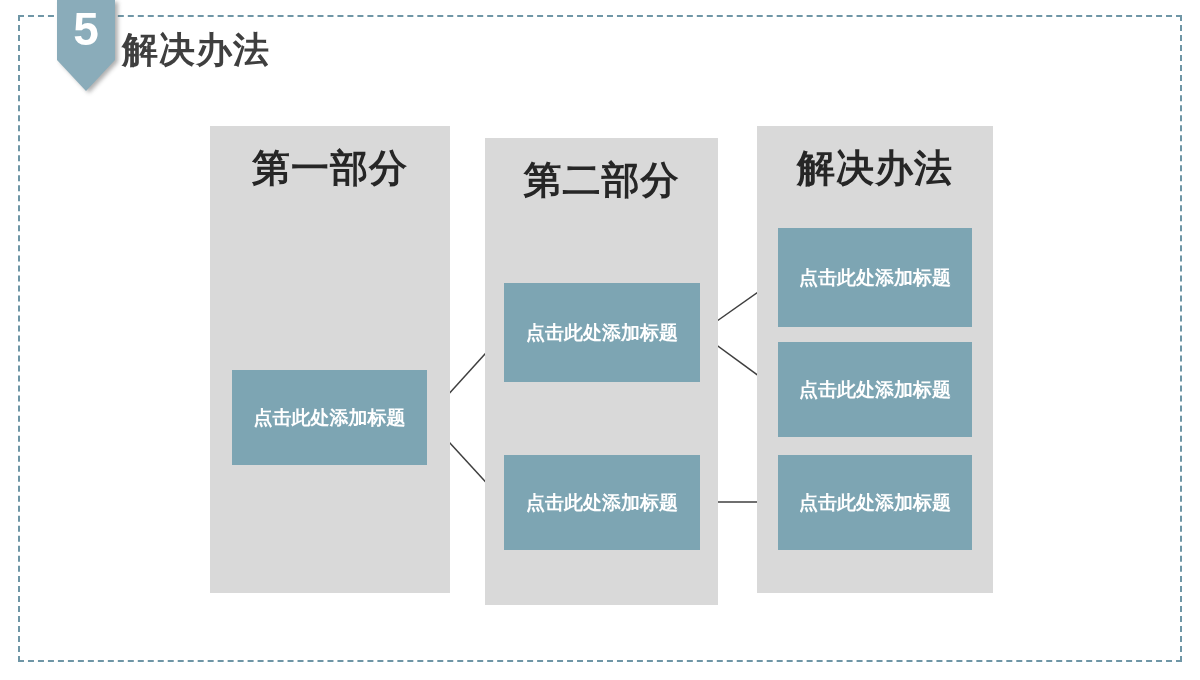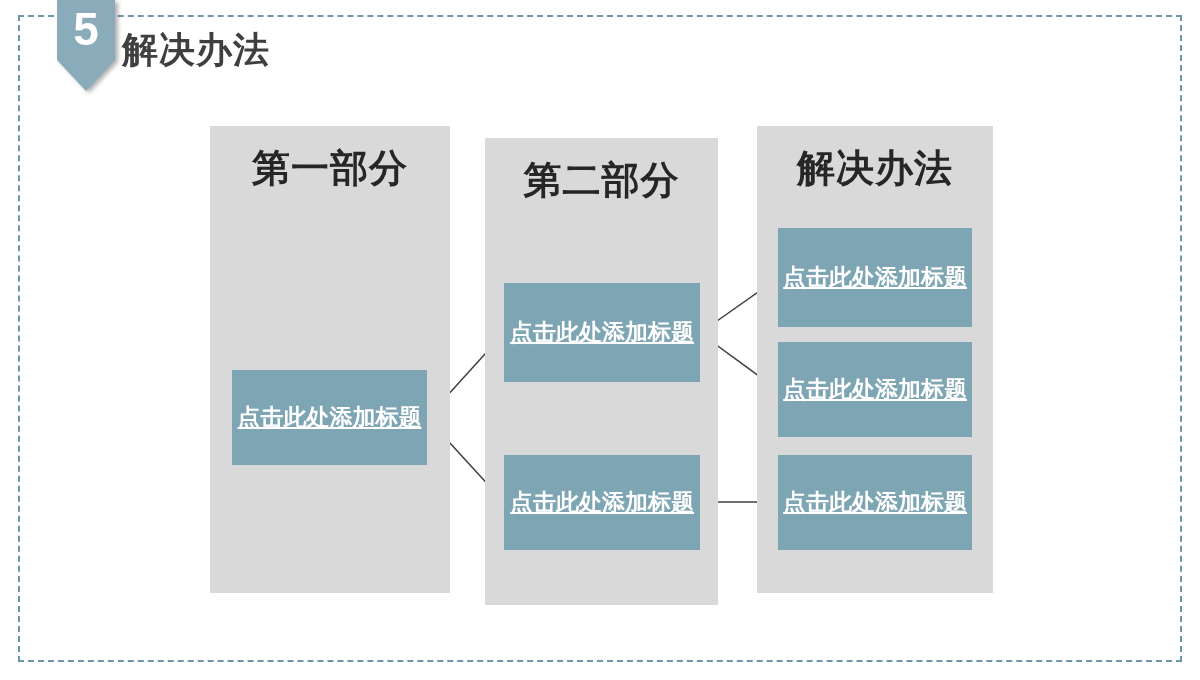--- a/index.html
+++ b/index.html
@@ -72,29 +72,28 @@
     padding-top: 17px;
     font-size: 38px;
     font-weight: bold;
     color: #262626;
     letter-spacing: 1px;
   }
   .node-box {
     position: absolute;
     background: #7da5b3;
     color: #ffffff;
-    font-size: 23px;
+    font-size: 19px;
     font-weight: bold;
     display: flex;
     align-items: center;
     justify-content: center;
     text-align: center;
     white-space: nowrap;
     cursor: pointer;
-    text-decoration: underline;
   }
   .box-1 { left: 232px; top: 370px; width: 195px; height: 95px; }
   .box-2 { left: 504px; top: 283px; width: 196px; height: 99px; }
   .box-3 { left: 504px; top: 455px; width: 196px; height: 95px; }
   .box-4 { left: 778px; top: 228px; width: 194px; height: 99px; }
   .box-5 { left: 778px; top: 342px; width: 194px; height: 95px; }
   .box-6 { left: 778px; top: 455px; width: 194px; height: 95px; }
   .connectors {
     position: absolute;
     left: 0; top: 0;

